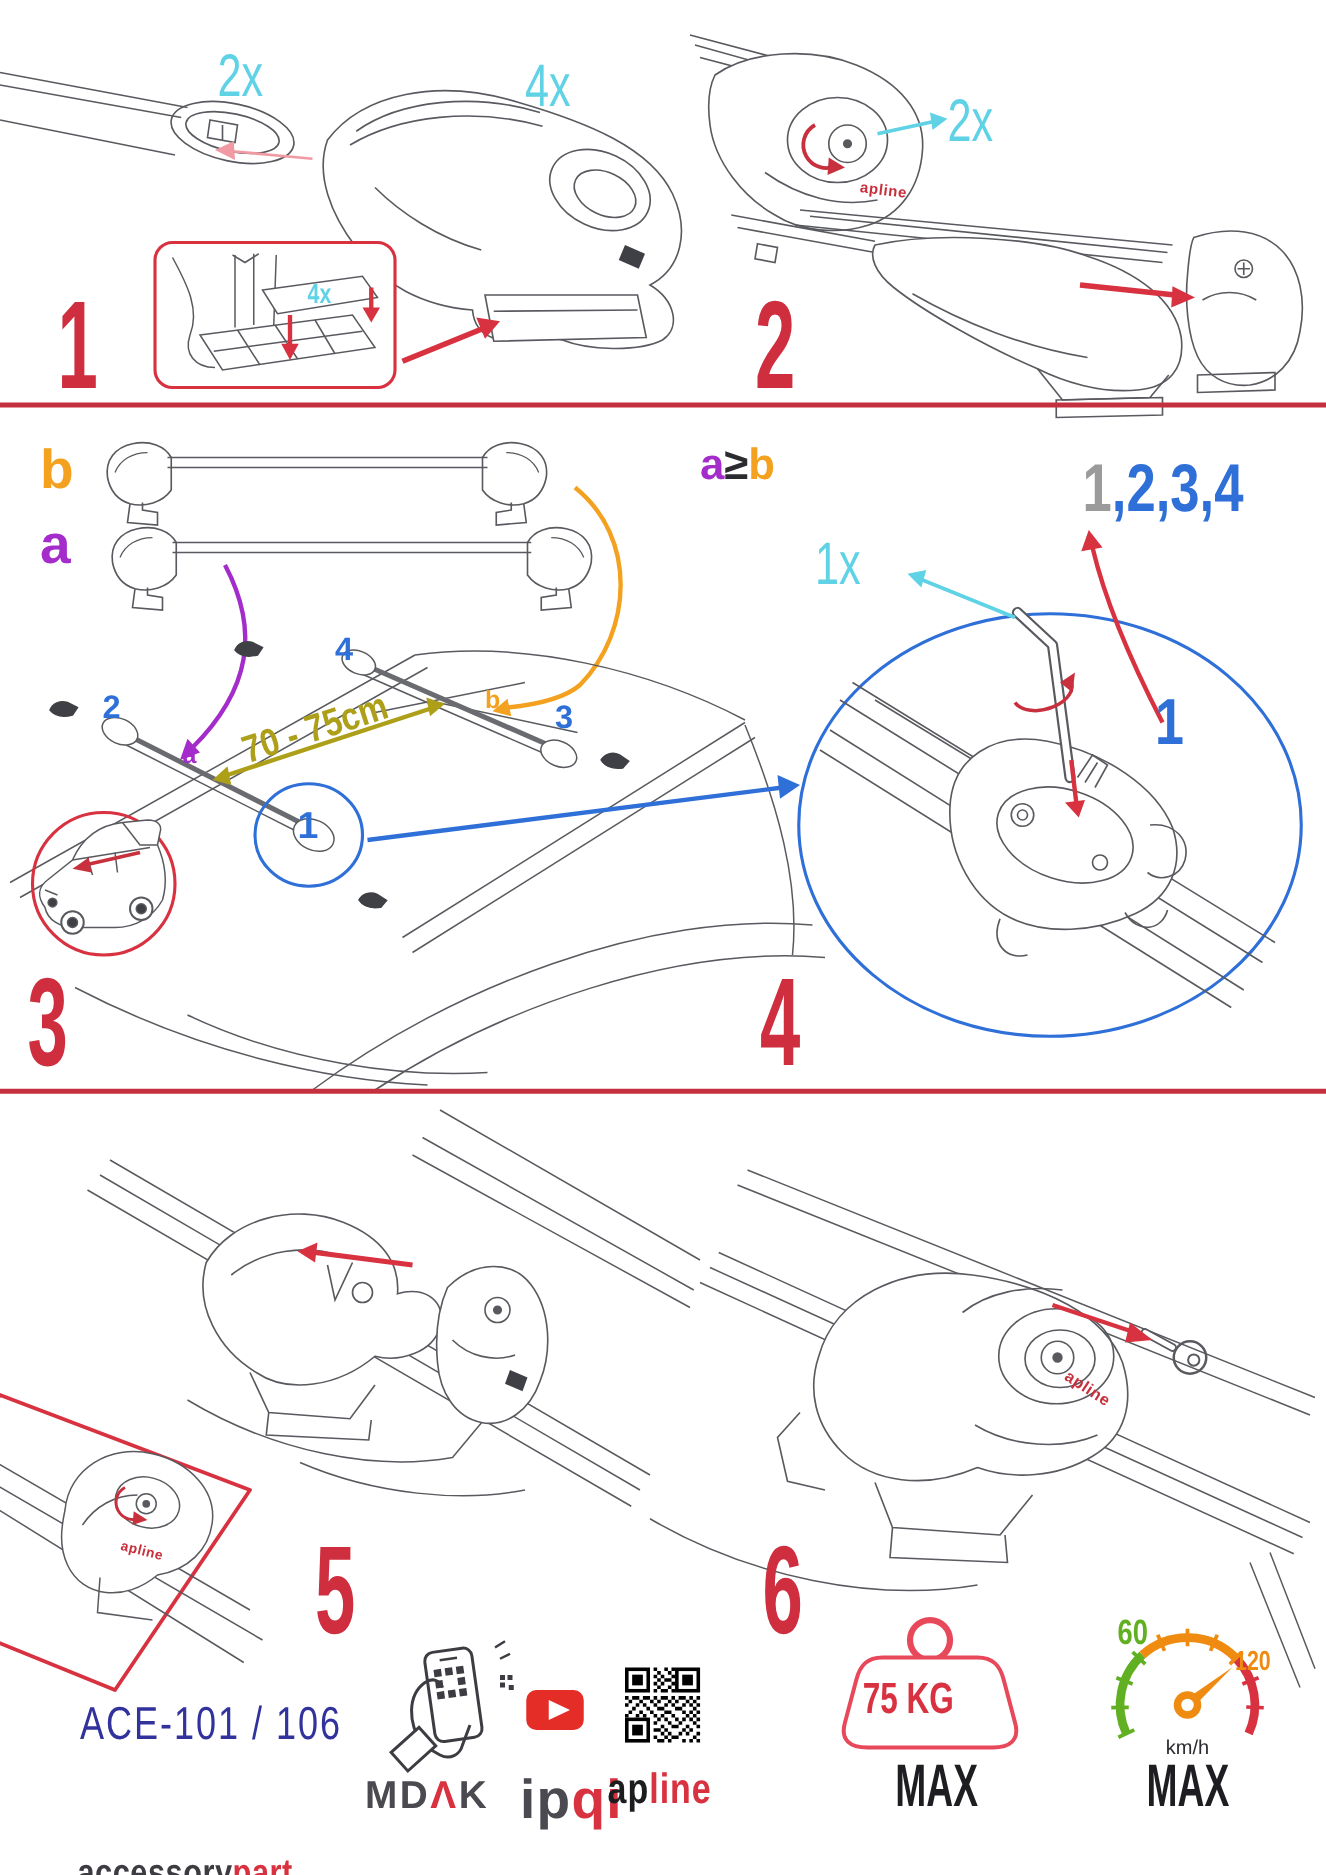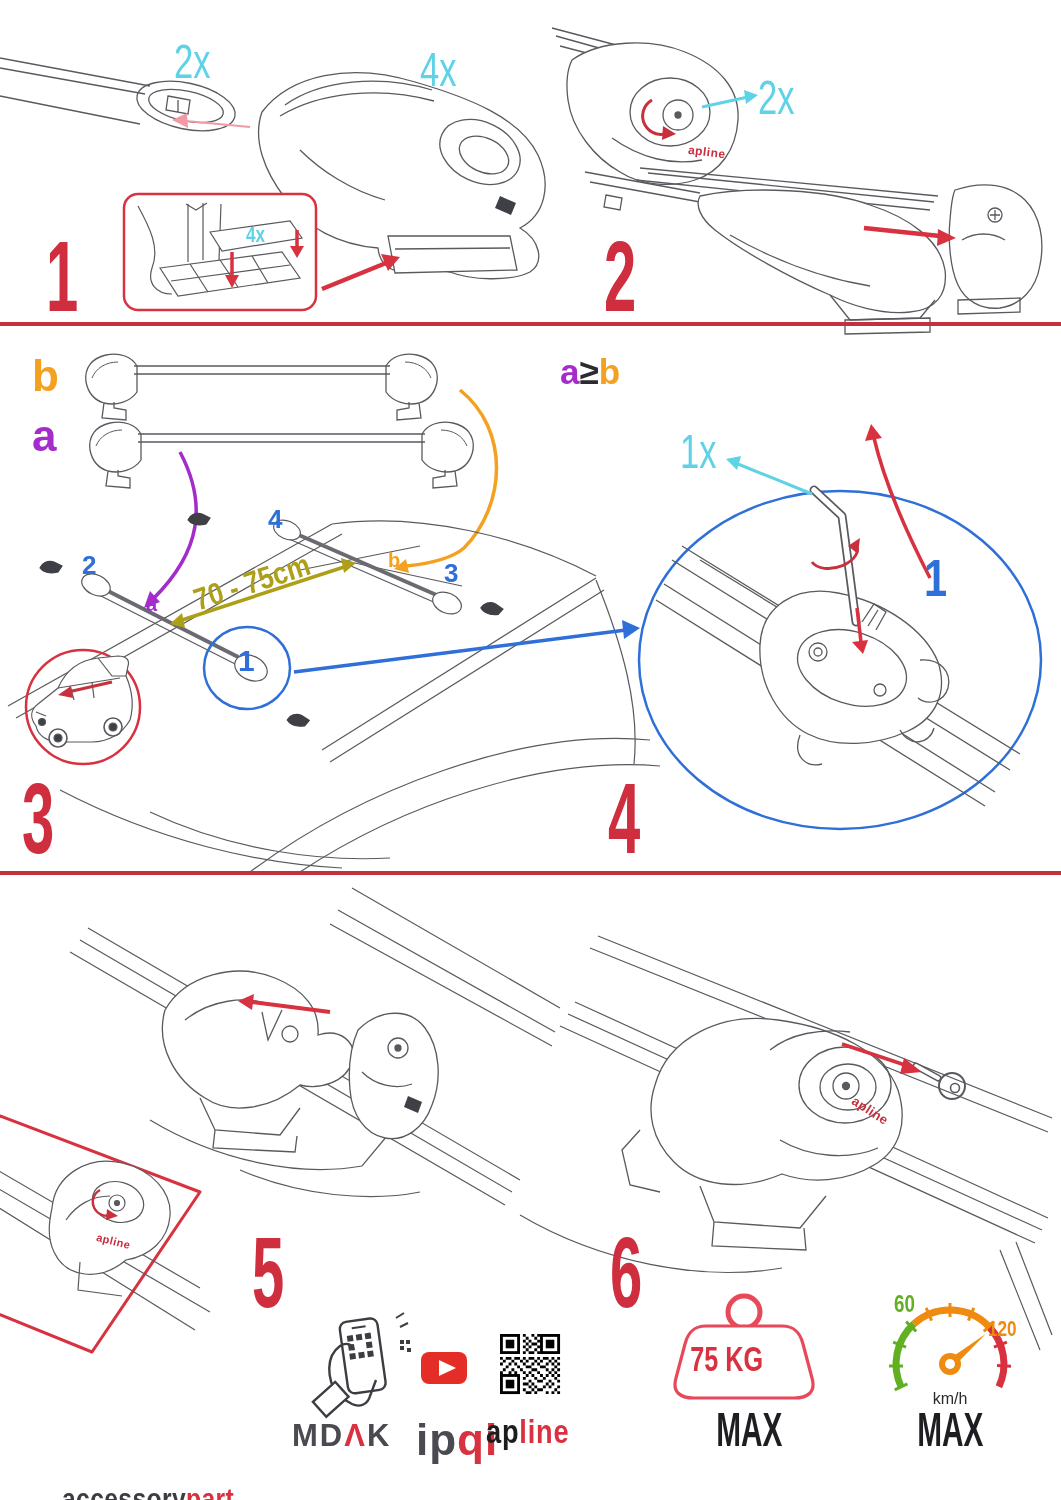--- a/index.html
+++ b/index.html
@@ -380,37 +380,39 @@
 <div class="abs bluenum" style="left:82px;top:552px;font-size:26px"><span>2</span></div>
 <div class="abs bluenum" style="left:268px;top:506px;font-size:26px"><span>4</span></div>
 <div class="abs bluenum" style="left:444px;top:560px;font-size:26px"><span>3</span></div>
 <div class="abs bluenum" style="left:238px;top:646px;font-size:30px"><span>1</span></div>
 <div class="abs roof-letter purple" style="left:146px;top:594px"><span>a</span></div>
 <div class="abs roof-letter orange" style="left:388px;top:550px"><span>b</span></div>
 <div class="abs olive" style="left:190px;top:586px;font-size:31px;font-weight:600;transform:rotate(-18deg) scaleX(.85);transform-origin:0 0"><span>70 - 75cm</span></div>
 <div class="abs" style="left:22px;top:768px"><span class="cond stepnum">3</span></div>
 
 <div class="abs" style="left:560px;top:354px;font-size:35px;font-weight:700"><span class="purple">a</span><span class="darktxt">≥</span><span class="orange">b</span></div>
-<div class="abs" style="left:680px;top:428px"><span class="cond qty">1x</span></div>
+<div class="abs" style="left:866px;top:364px"><span class="cond seq"><span class="first">1</span><span class="rest">,2,3,4</span></span></div>
+<div class="abs" style="left:652px;top:428px"><span class="cond qty">1x</span></div>
 <div class="abs bluenum" style="left:924px;top:552px;font-size:52px"><span class="cond" style="transform:scaleX(.8)">1</span></div>
 <div class="abs" style="left:608px;top:768px"><span class="cond stepnum">4</span></div>
 
 <div class="abs" style="left:252px;top:1222px"><span class="cond stepnum">5</span></div>
 <div class="abs tinylogo" style="left:96px;top:1236px;font-size:11px;transform:rotate(14deg)"><span>apline</span></div>
 
 <div class="abs" style="left:610px;top:1222px"><span class="cond stepnum">6</span></div>
 <div class="abs tinylogo" style="left:850px;top:1104px;font-size:13px;transform:rotate(33deg)"><span>apline</span></div>
 
+<div class="abs" style="left:64px;top:1360px"><span class="cond cond-navy">ACE-101 / 106</span></div>
 <div class="abs" style="left:62px;top:1484px"><span class="cond brandline"><span class="b1">accessory</span><span class="b2">part</span></span></div>
 
 <div class="abs logo-md" style="left:292px;top:1420px"><span>MD</span><span class="mid">Λ</span><span>K</span></div>
 <div class="abs logo-ip" style="left:416px;top:1418px"><span>ip</span><span class="red">qi</span></div>
 <div class="abs" style="left:486px;top:1414px"><span class="cond logo-ap"><span>ap</span><span class="red">line</span></span></div>
 
 <div class="abs ctr" style="left:676px;top:1341px;width:96px"><span class="cond kg">75 KG</span></div>
 <div class="abs ctr" style="left:696px;top:1406px;width:96px"><span class="cond maxtxt">MAX</span></div>
 
-<div class="abs" style="left:894px;top:1292px;font-size:24px;font-weight:600;color:#61b021"><span class="cond" style="transform:scaleX(.78)">60</span></div>
+<div class="abs" style="left:894px;top:1292px;font-size:28px;font-weight:600;color:#61b021"><span class="cond" style="transform:scaleX(.78)">60</span></div>
 <div class="abs" style="left:988px;top:1318px;font-size:22px;font-weight:600;color:#ee8b10"><span class="cond" style="transform:scaleX(.78)">120</span></div>
 <div class="abs ctr" style="left:920px;top:1391px;width:60px;font-size:16px;font-weight:500;color:#2b2b30"><span>km/h</span></div>
 <div class="abs ctr" style="left:897px;top:1406px;width:96px"><span class="cond maxtxt">MAX</span></div>
 
 </div>
 
 </body></html>

